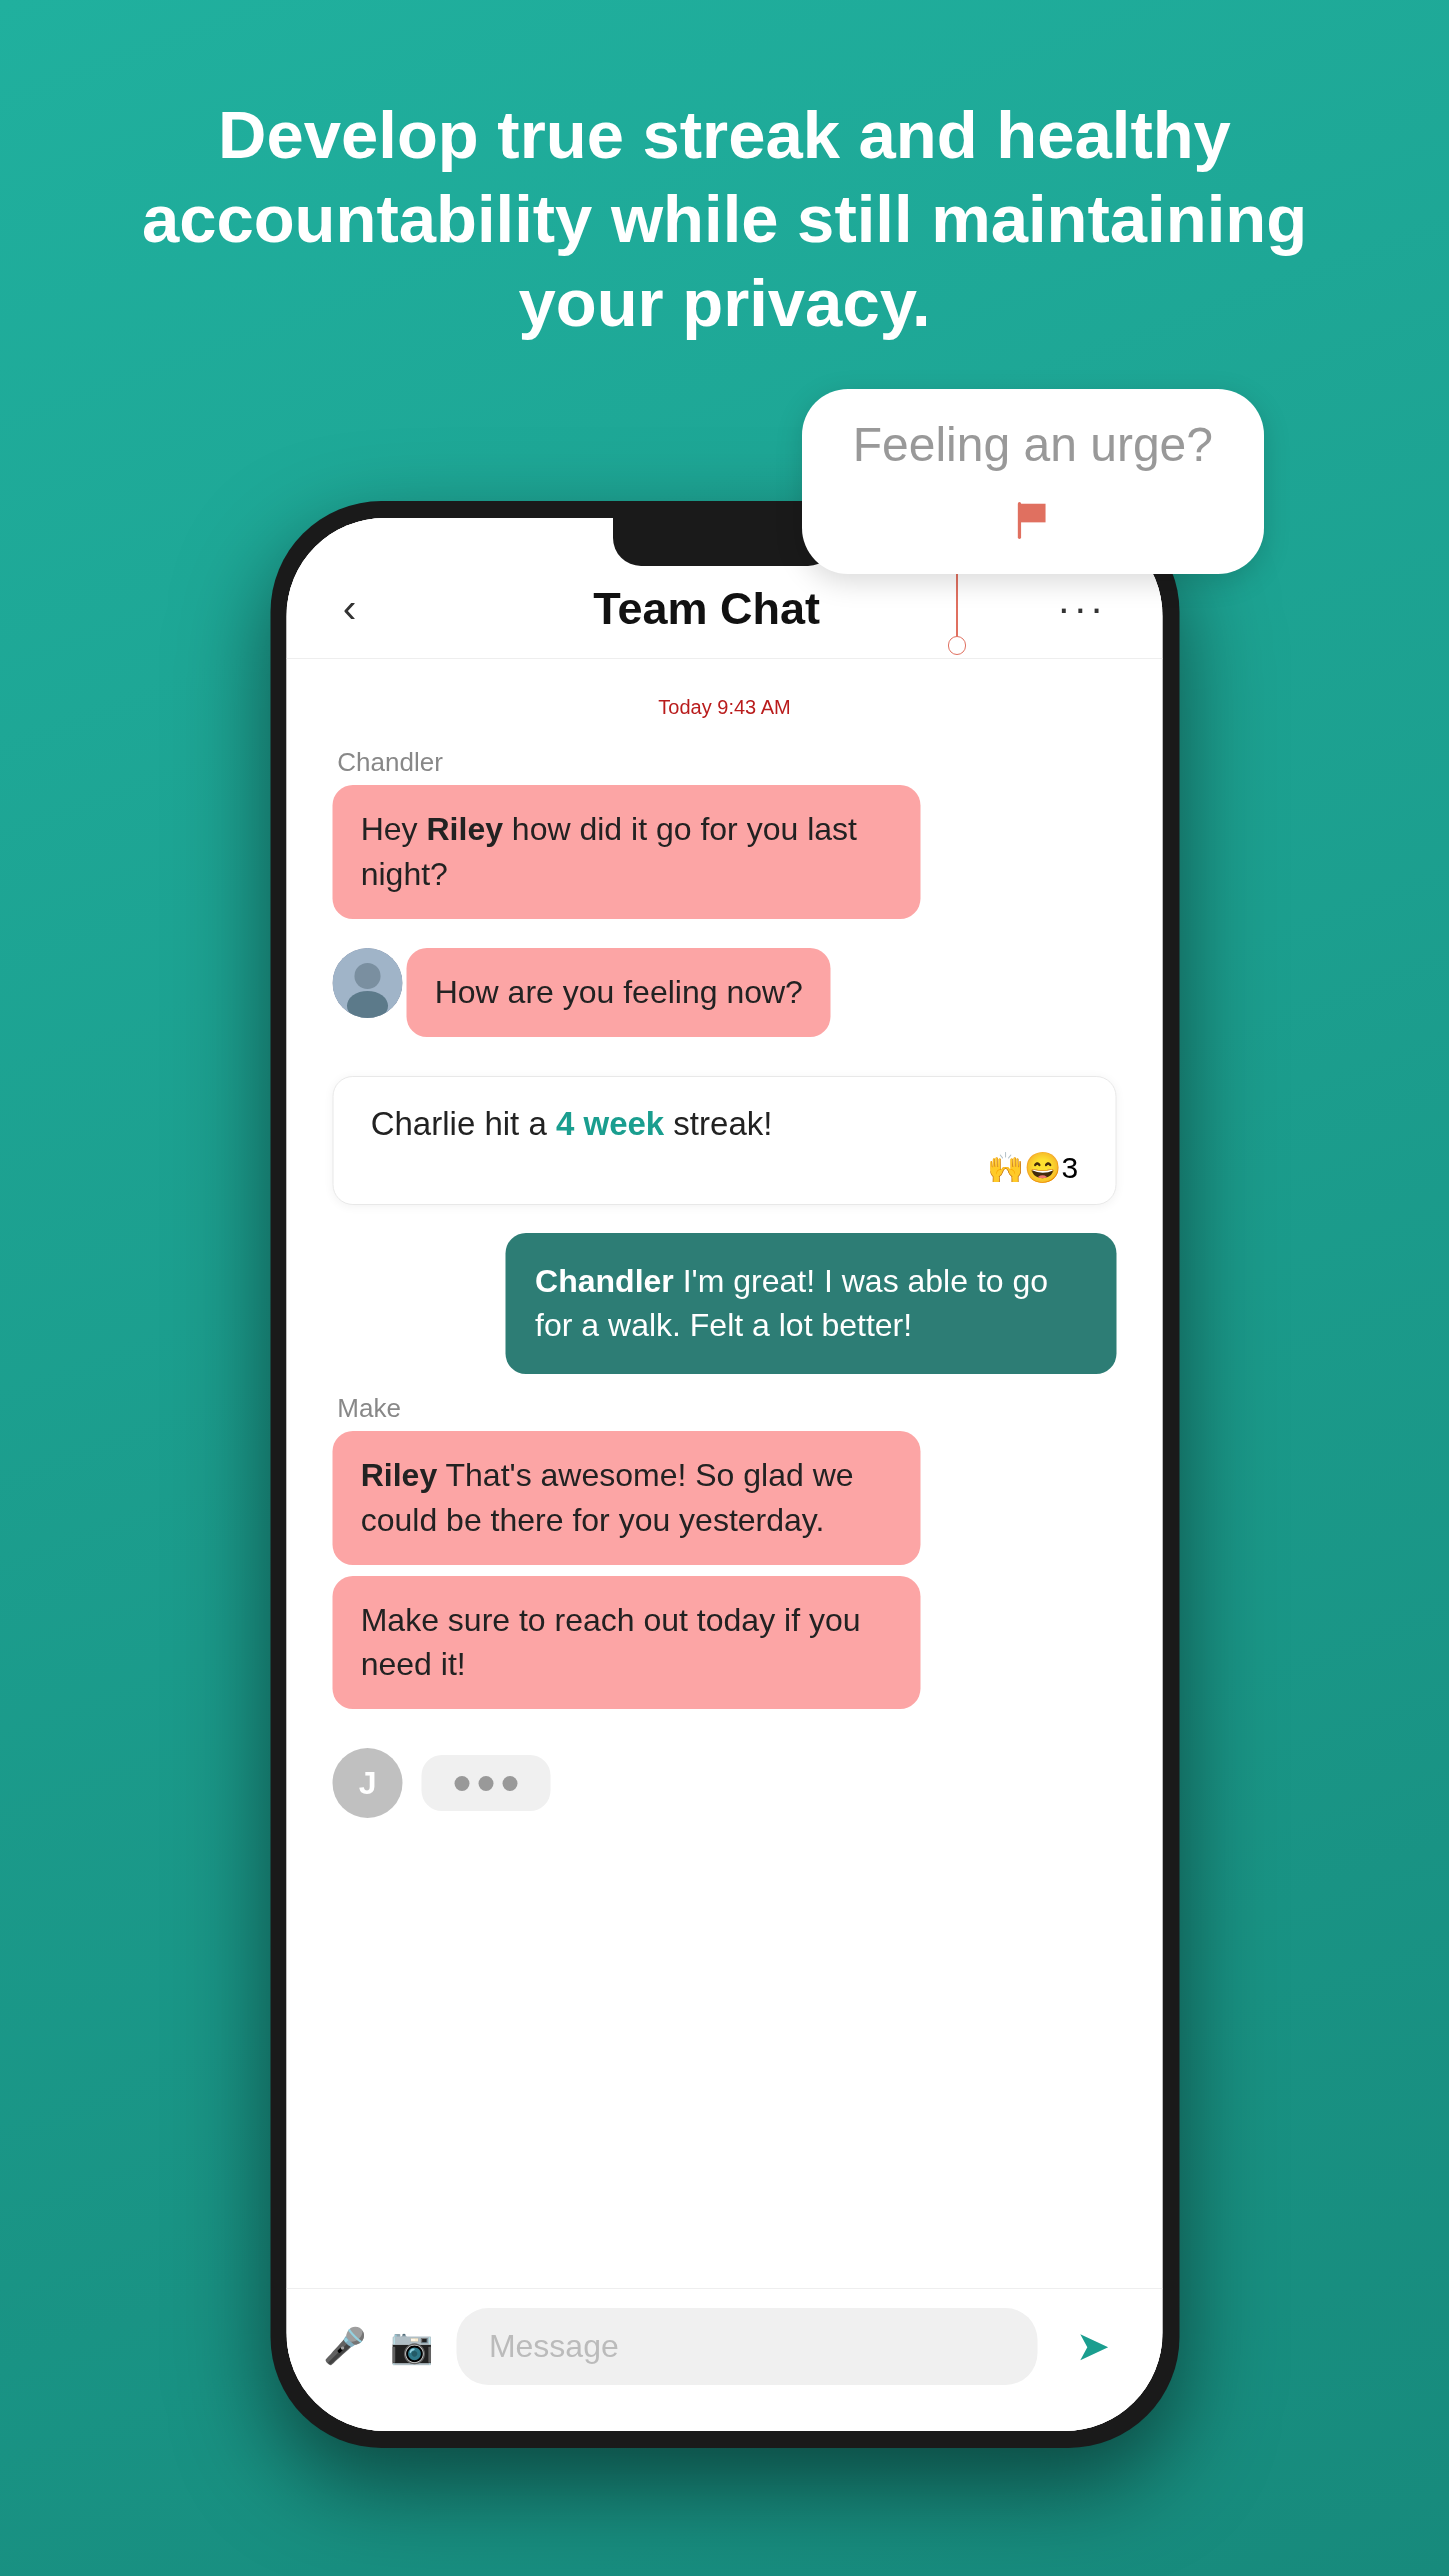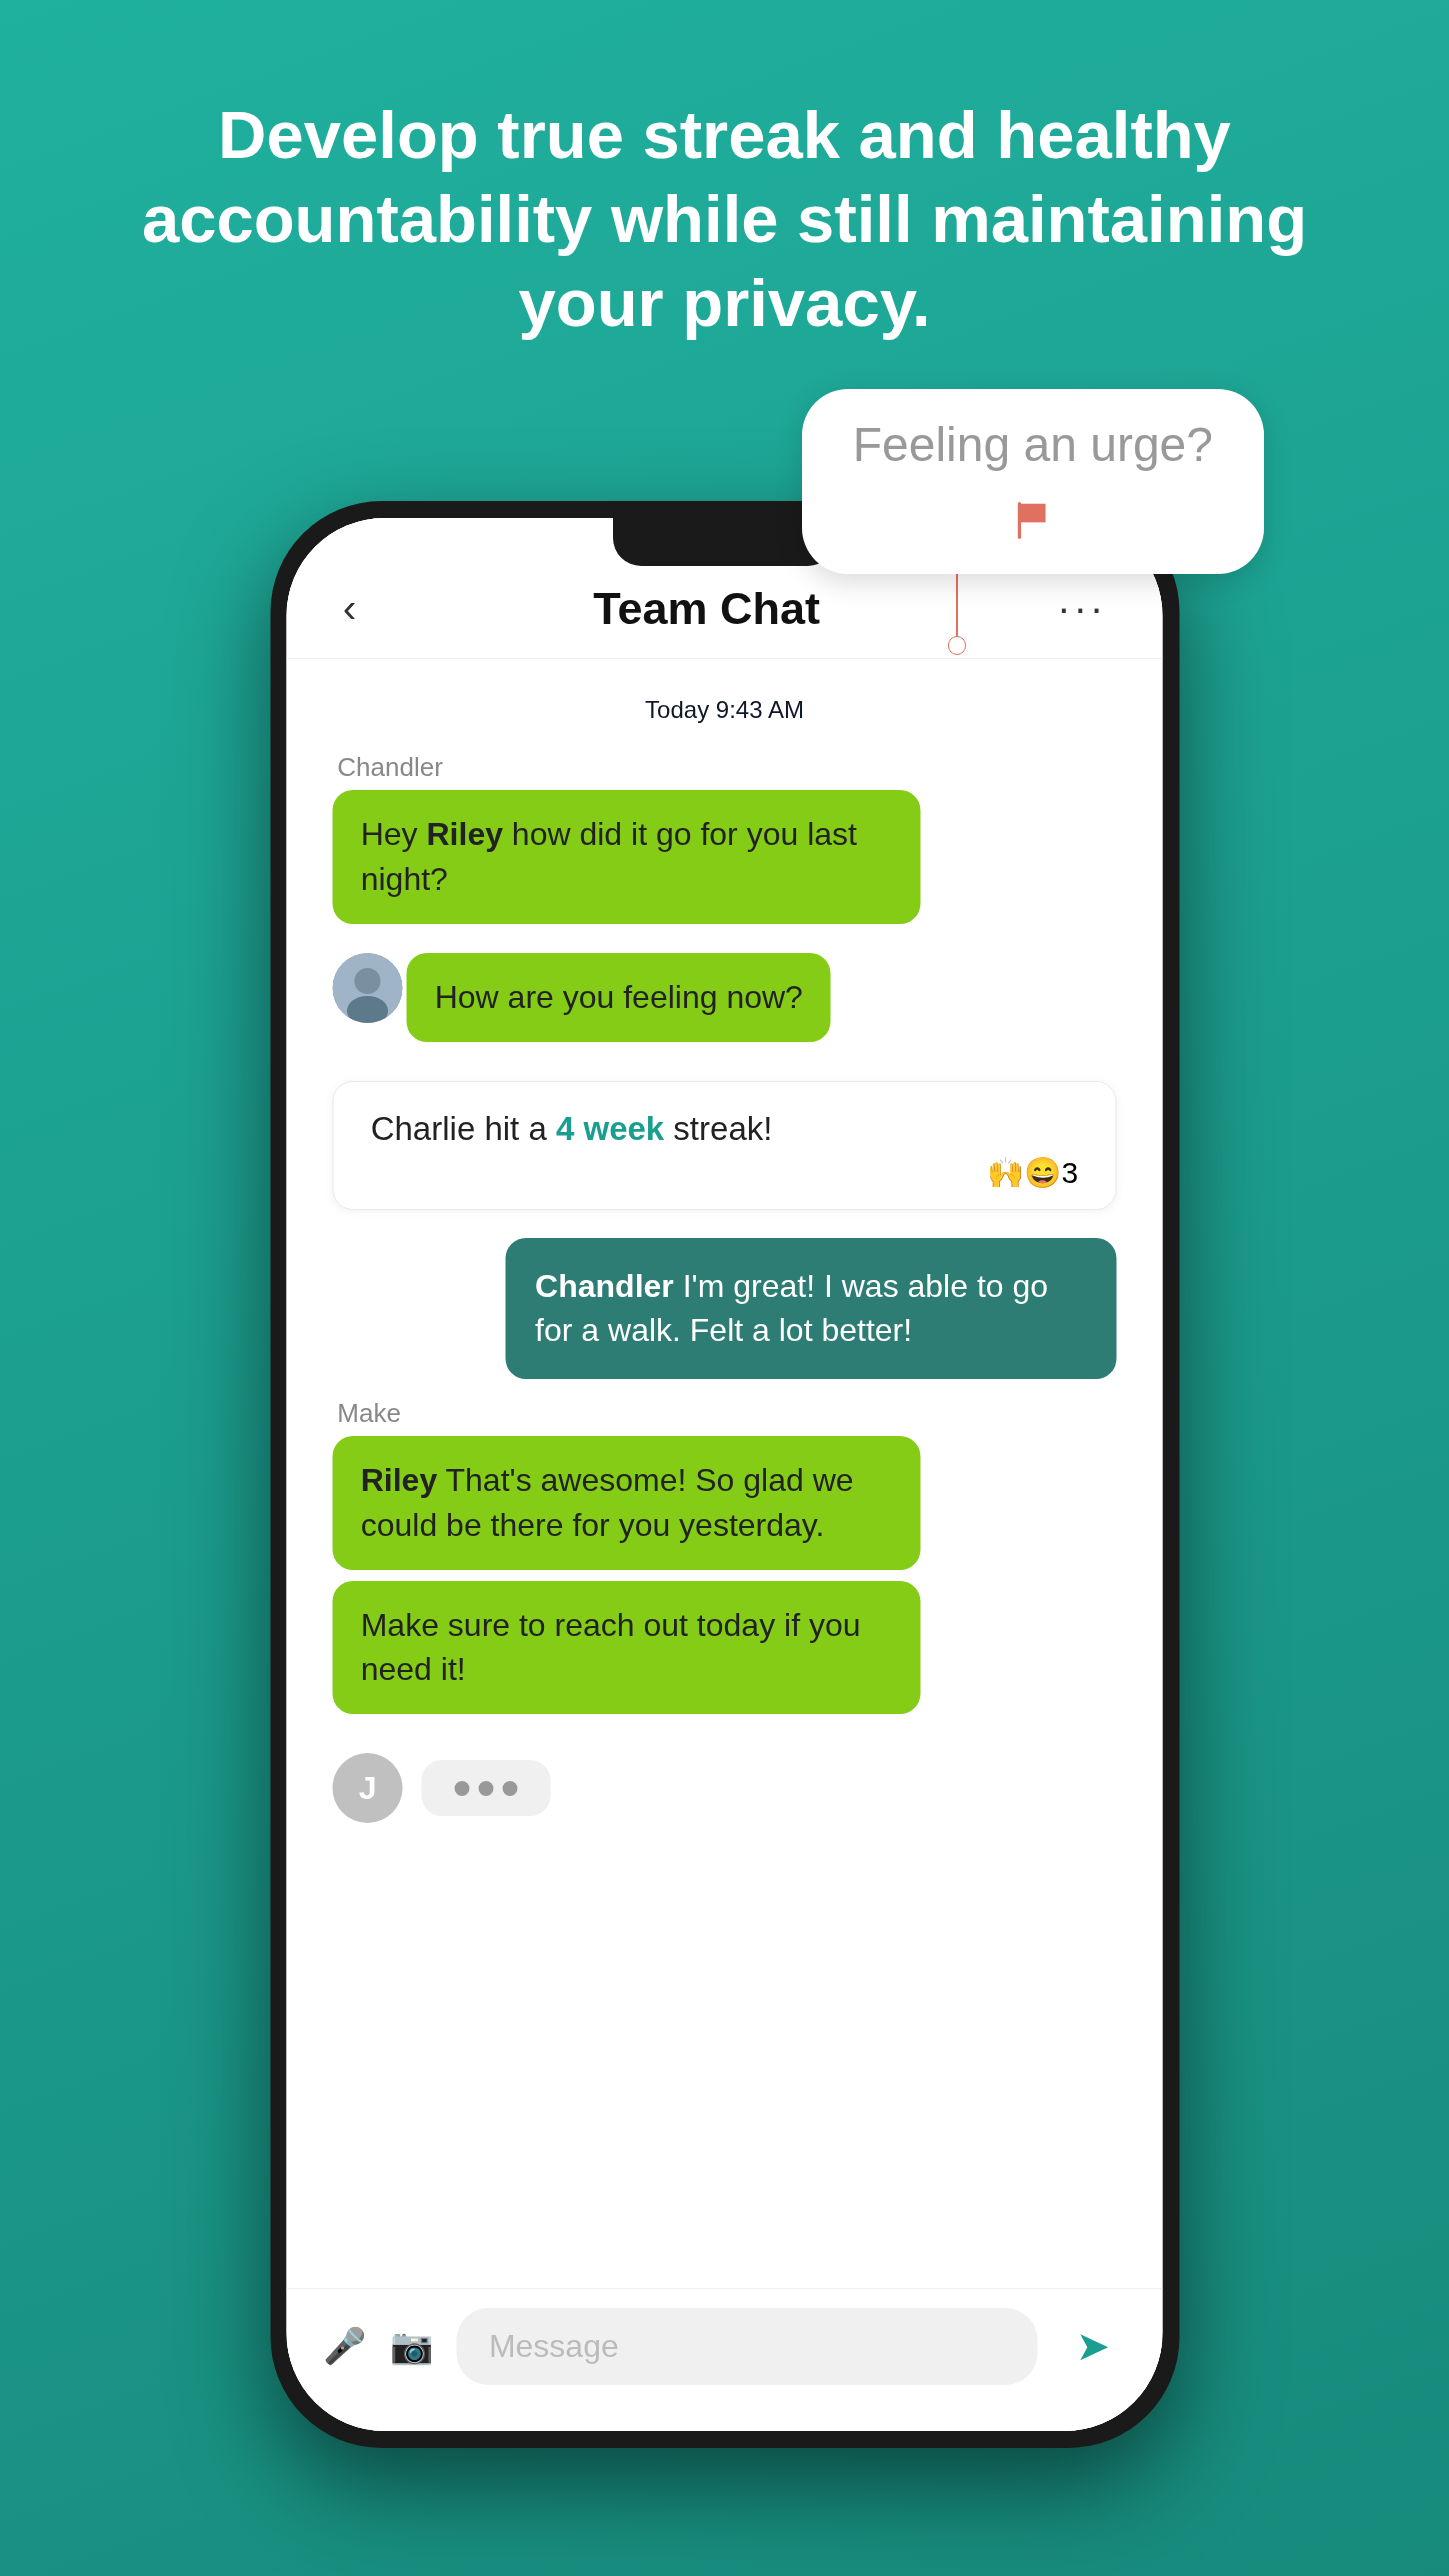--- a/index.html
+++ b/index.html
@@ -172,42 +172,42 @@
       overflow: hidden;
       padding: 28px 46px;
       display: flex;
       flex-direction: column;
       gap: 18.5px;
       background: white;
     }
 
     .timestamp {
       text-align: center;
-      color: #0f172a;
-      font-size: 24px;
+      color: #b91c1c;
+      font-size: 20px;
       margin: 9.3px 0;
     }
 
     .sender-label {
       font-size: 26px;
       color: #888;
       margin-bottom: 7.4px;
       padding-left: 4.6px;
     }
 
     
     .msg-received-group {
       display: flex;
       flex-direction: column;
       align-items: flex-start;
       max-width: 75%;
     }
 
     .msg-bubble-gray {
-      background: #84cc16;
+      background: #fca5a5;
       border-radius: 20.4px;
       padding: 22px 28px;
       margin-bottom: 11px;
       font-size: 32px;
       color: #222;
       line-height: 1.4;
     }
 
     .msg-with-avatar {
       display: flex;

